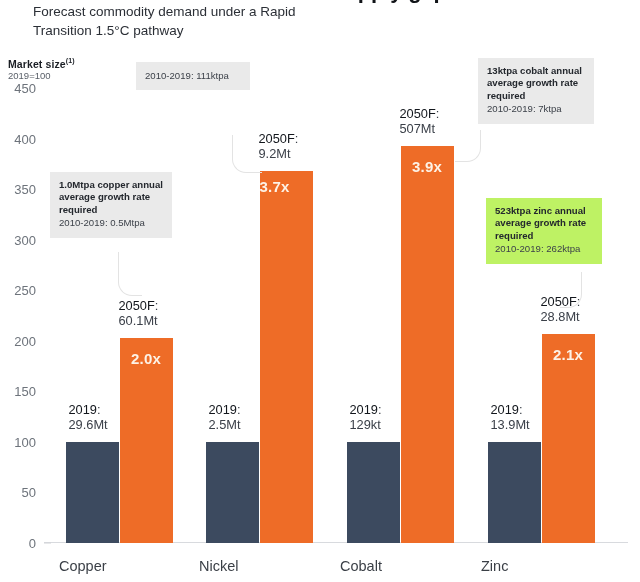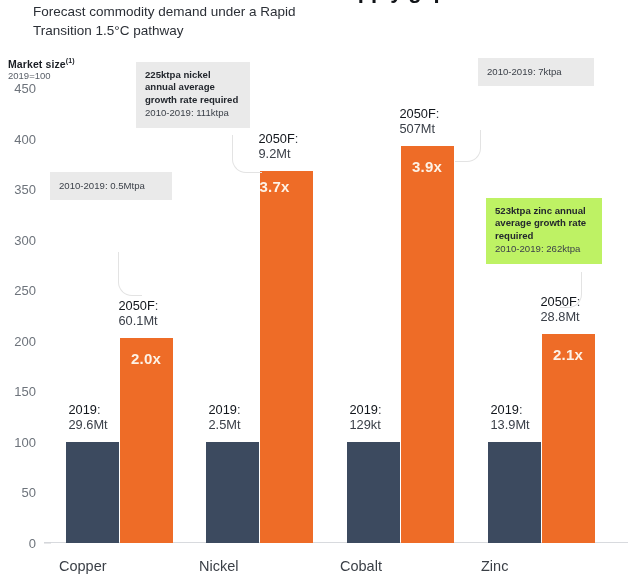--- a/index.html
+++ b/index.html
@@ -222,27 +222,28 @@
       <div class="vlabel" style="left: 349.5px; top: 401.889px;"><b>2019</b>:<br>129kt</div>
       <div class="vlabel" style="left: 399.5px; top: 105.633px;"><b>2050F</b>:<br>507Mt</div>
       <div class="multiple" style="left: 400.5px; width: 53px; text-align: center; top: 157.633px;">3.9x</div>
       <div class="vlabel" style="left: 490.5px; top: 401.889px;"><b>2019</b>:<br>13.9Mt</div>
       <div class="vlabel" style="left: 540.5px; top: 293.7px;"><b>2050F</b>:<br>28.8Mt</div>
       <div class="multiple" style="left: 541.5px; width: 53px; text-align: center; top: 345.7px;">2.1x</div>
     </div>
 
   <div id="callouts">
       <div class="callout" style="left: 50px; top: 172px; width: 122px; background: rgb(234, 234, 234);">
+        <span class="hd">1.0Mtpa copper annual average growth rate required</span>
         <span class="ft">2010-2019: 0.5Mtpa</span>
       </div>
       <div class="callout" style="left: 136px; top: 62px; width: 114px; background: rgb(234, 234, 234);">
-        <span class="hd">225ktpa nickel annual average growth rate required</span>
         <span class="ft">2010-2019: 111ktpa</span>
       </div>
       <div class="callout" style="left: 478px; top: 58px; width: 116px; background: rgb(234, 234, 234);">
+        <span class="hd">13ktpa cobalt annual average growth rate required</span>
         <span class="ft">2010-2019: 7ktpa</span>
       </div>
       <div class="callout" style="left: 486px; top: 198px; width: 116px; background: #bef264;">
         <span class="hd">523ktpa zinc annual average growth rate required</span>
         <span class="ft">2010-2019: 262ktpa</span>
       </div>
     </div>
   <div id="leaders">
       <div class="leader" style="left: 118px; top: 252px; width: 24px; height: 44px;"></div>
       <div class="leader" style="left: 232px; top: 135px; width: 30px; height: 38px;"></div>

